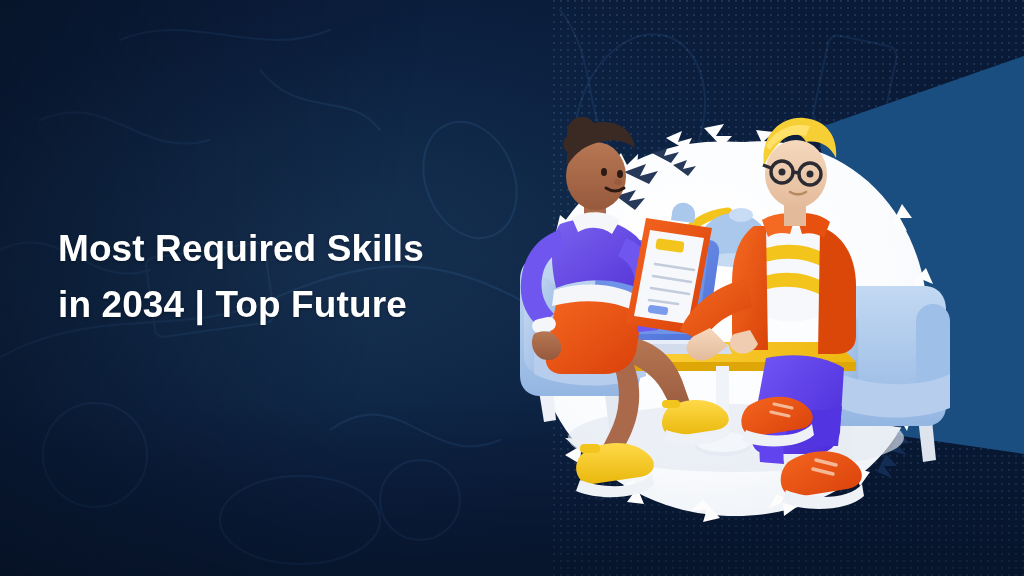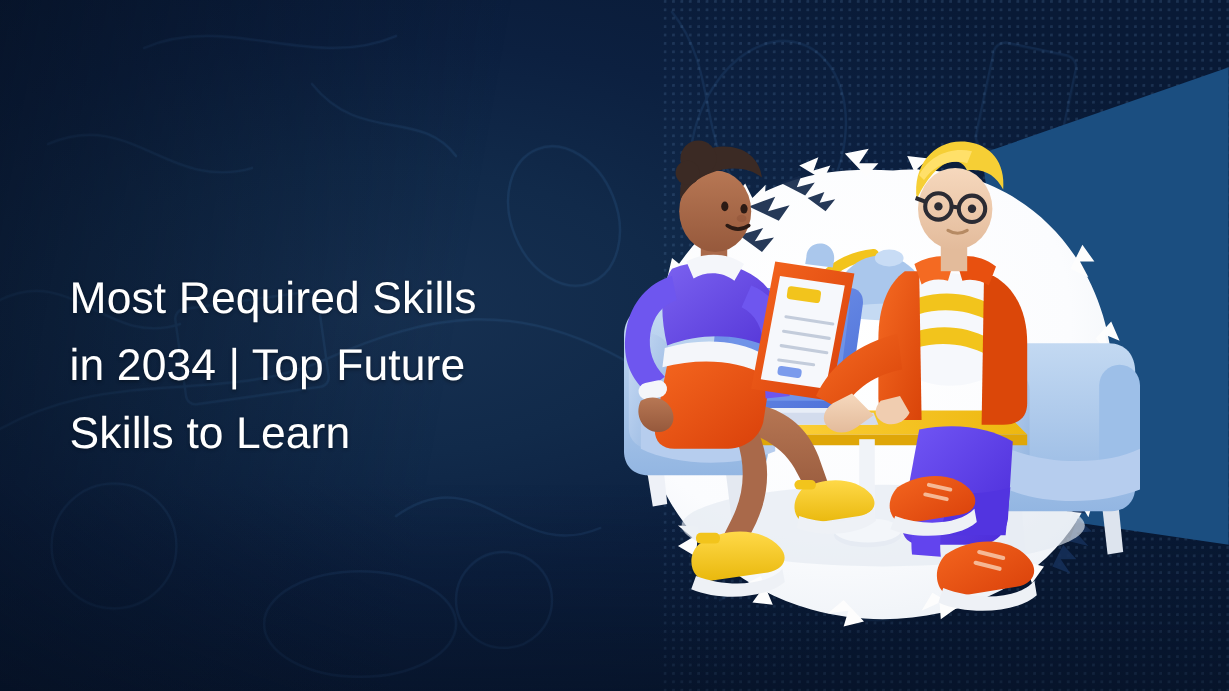--- a/index.html
+++ b/index.html
@@ -60,21 +60,21 @@
 
   
   .headline {
     position: absolute;
     left: 58px;
     top: 196px;
     width: 430px;
     color: #ffffff;
     font-size: 37px;
     line-height: 1.52;
-    font-weight: 400;
+    font-weight: 700;
     letter-spacing: .1px;
     text-shadow: 0 1px 3px rgba(0,0,0,.35);
   }
   .headline .ln { display: block; white-space: pre; }
 
   
   .illustration {
     position: absolute;
     left: 498px;
     top: 108px;
@@ -115,21 +115,20 @@
   <div class="bg-dots"></div>
   <div class="bg-vignette"></div>
 
   <svg class="accent-slab" viewBox="0 0 1024 576" preserveAspectRatio="none" aria-hidden="true">
     <polygon points="818,128 1024,56 1024,454 860,430" fill="#1b4e80"></polygon>
   </svg>
 
   <h1 class="headline">
     <span class="ln">Most Required Skills</span>
     <span class="ln">in 2034 | Top Future</span>
-    <span class="ln">Skills to Learn</span>
   </h1>
 
   <div class="illustration">
     <svg viewBox="0 0 470 420" aria-hidden="true">
       <defs>
         <radialGradient id="blobShade" cx="42%" cy="34%" r="72%">
           <stop offset="0%" stop-color="#ffffff"></stop>
           <stop offset="68%" stop-color="#fbfcfe"></stop>
           <stop offset="100%" stop-color="#eef2f7"></stop>
         </radialGradient>

